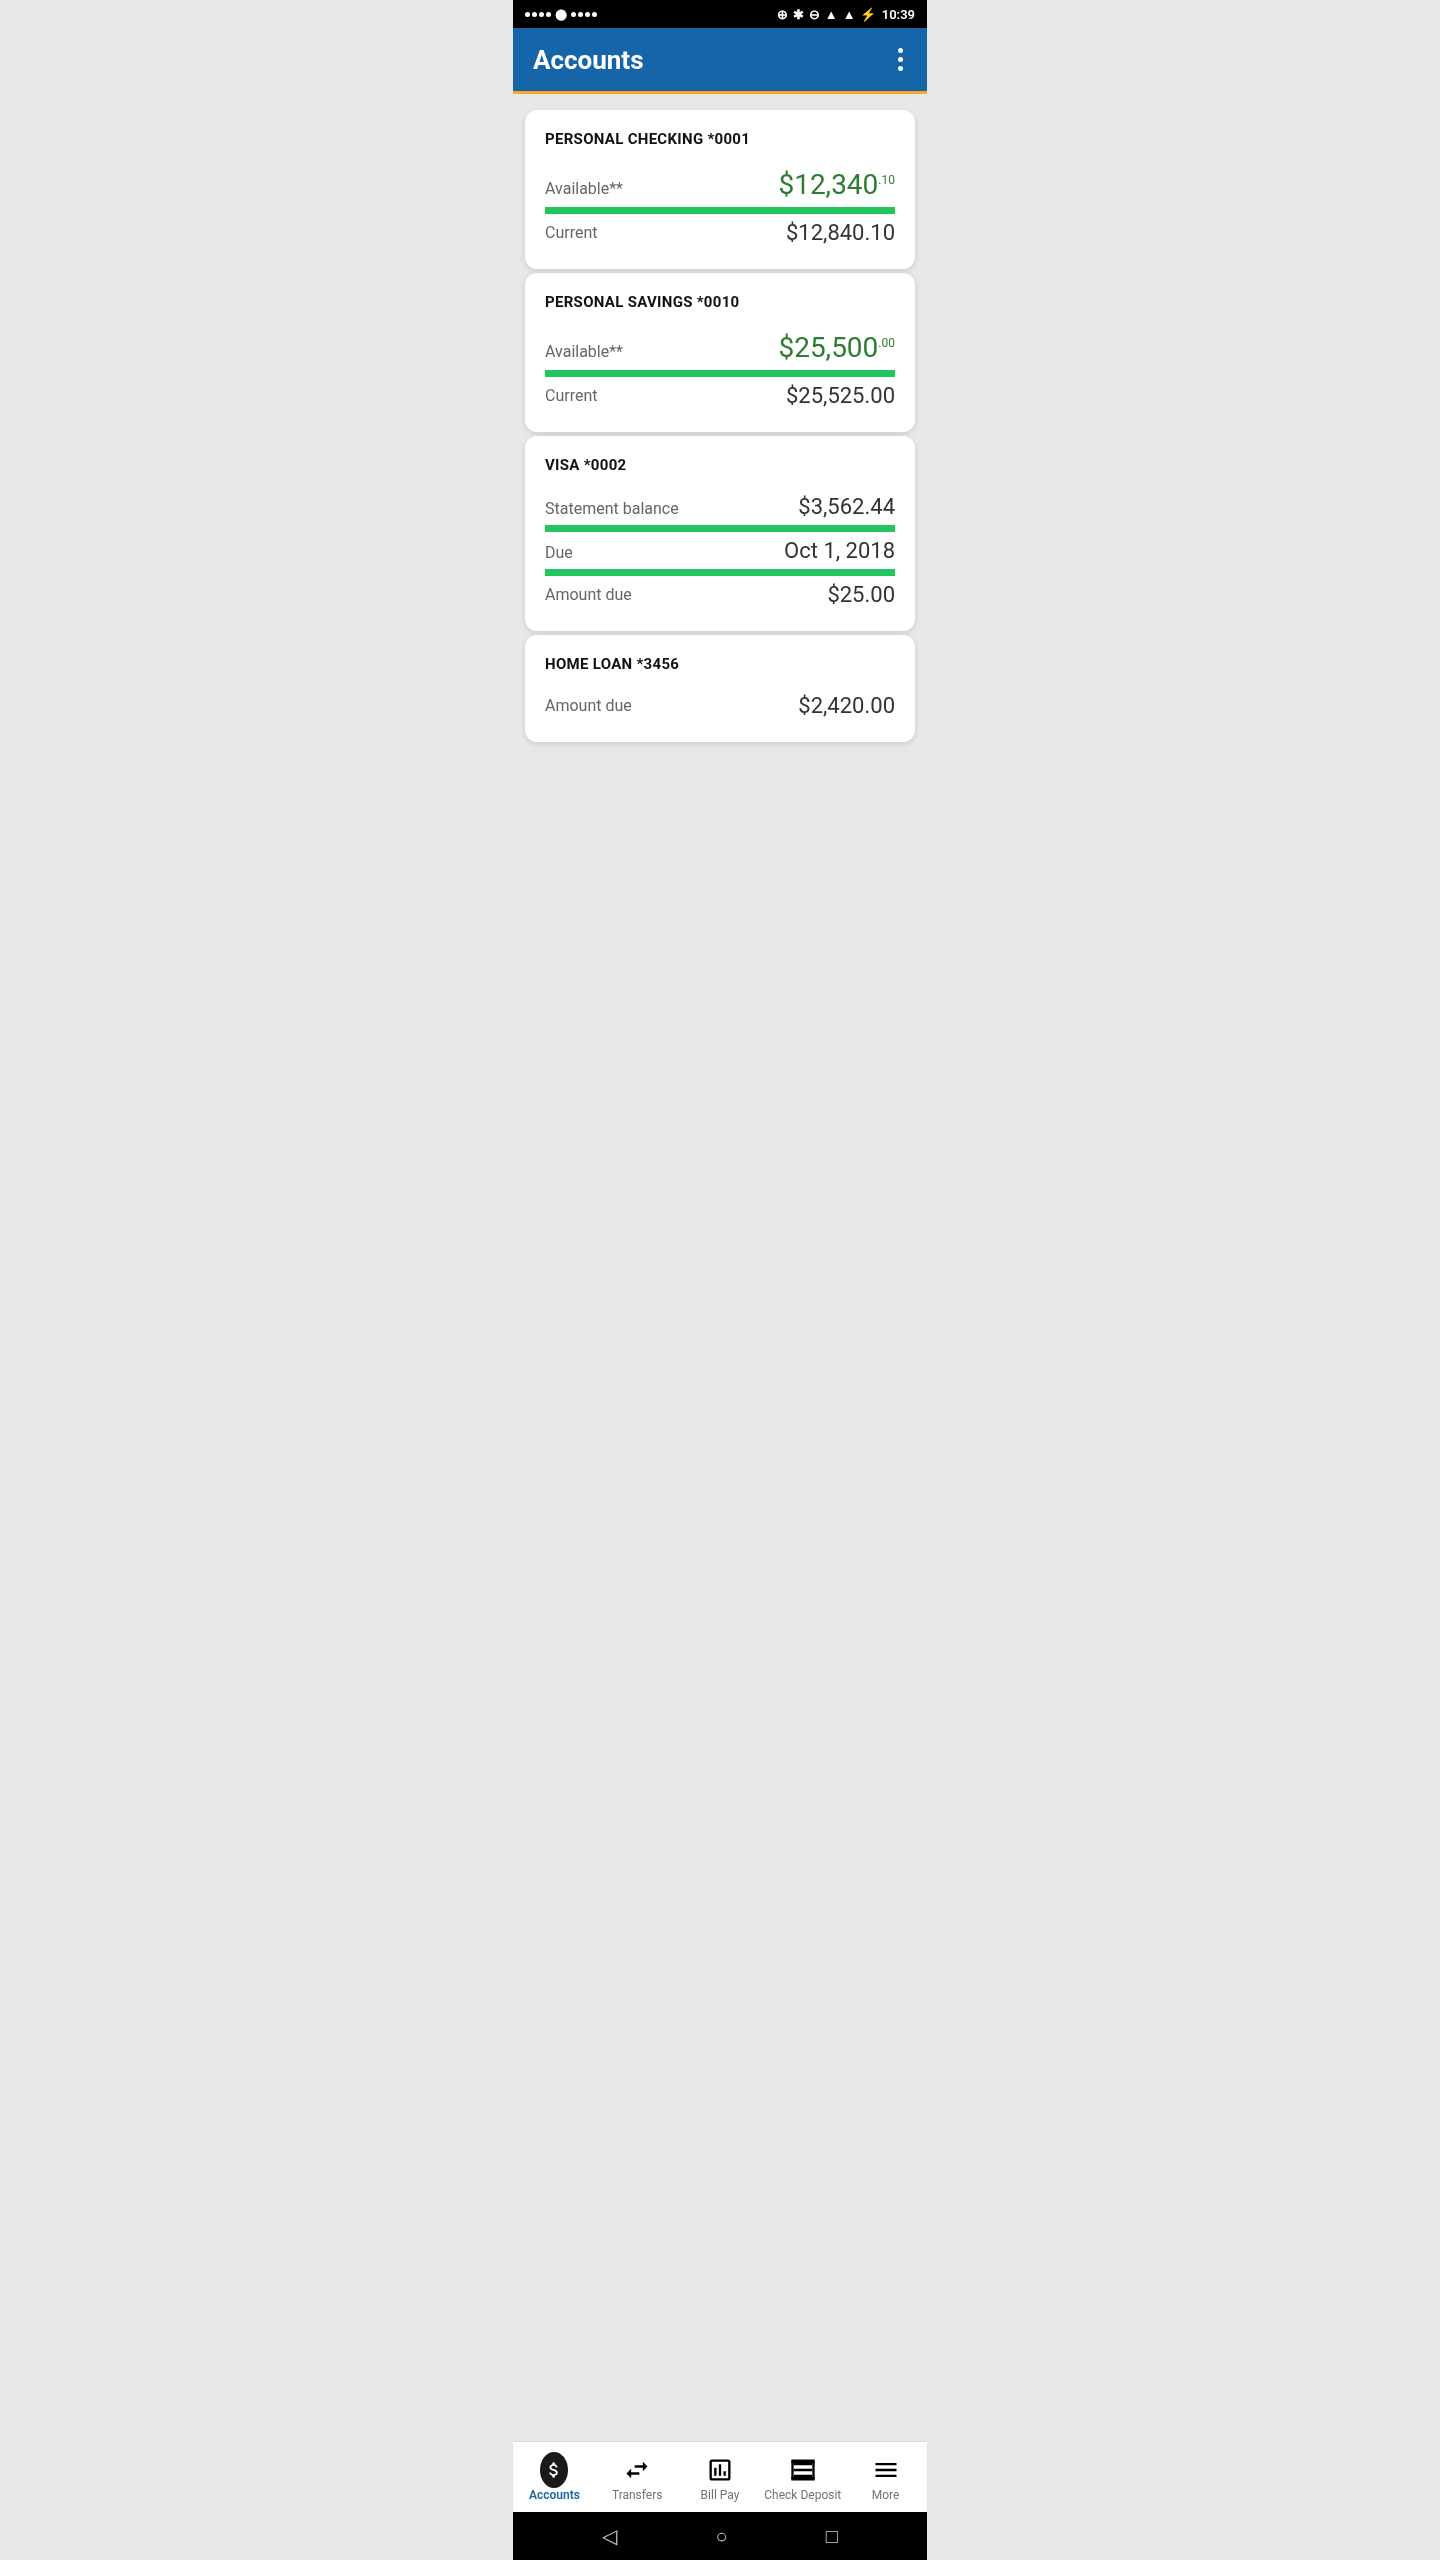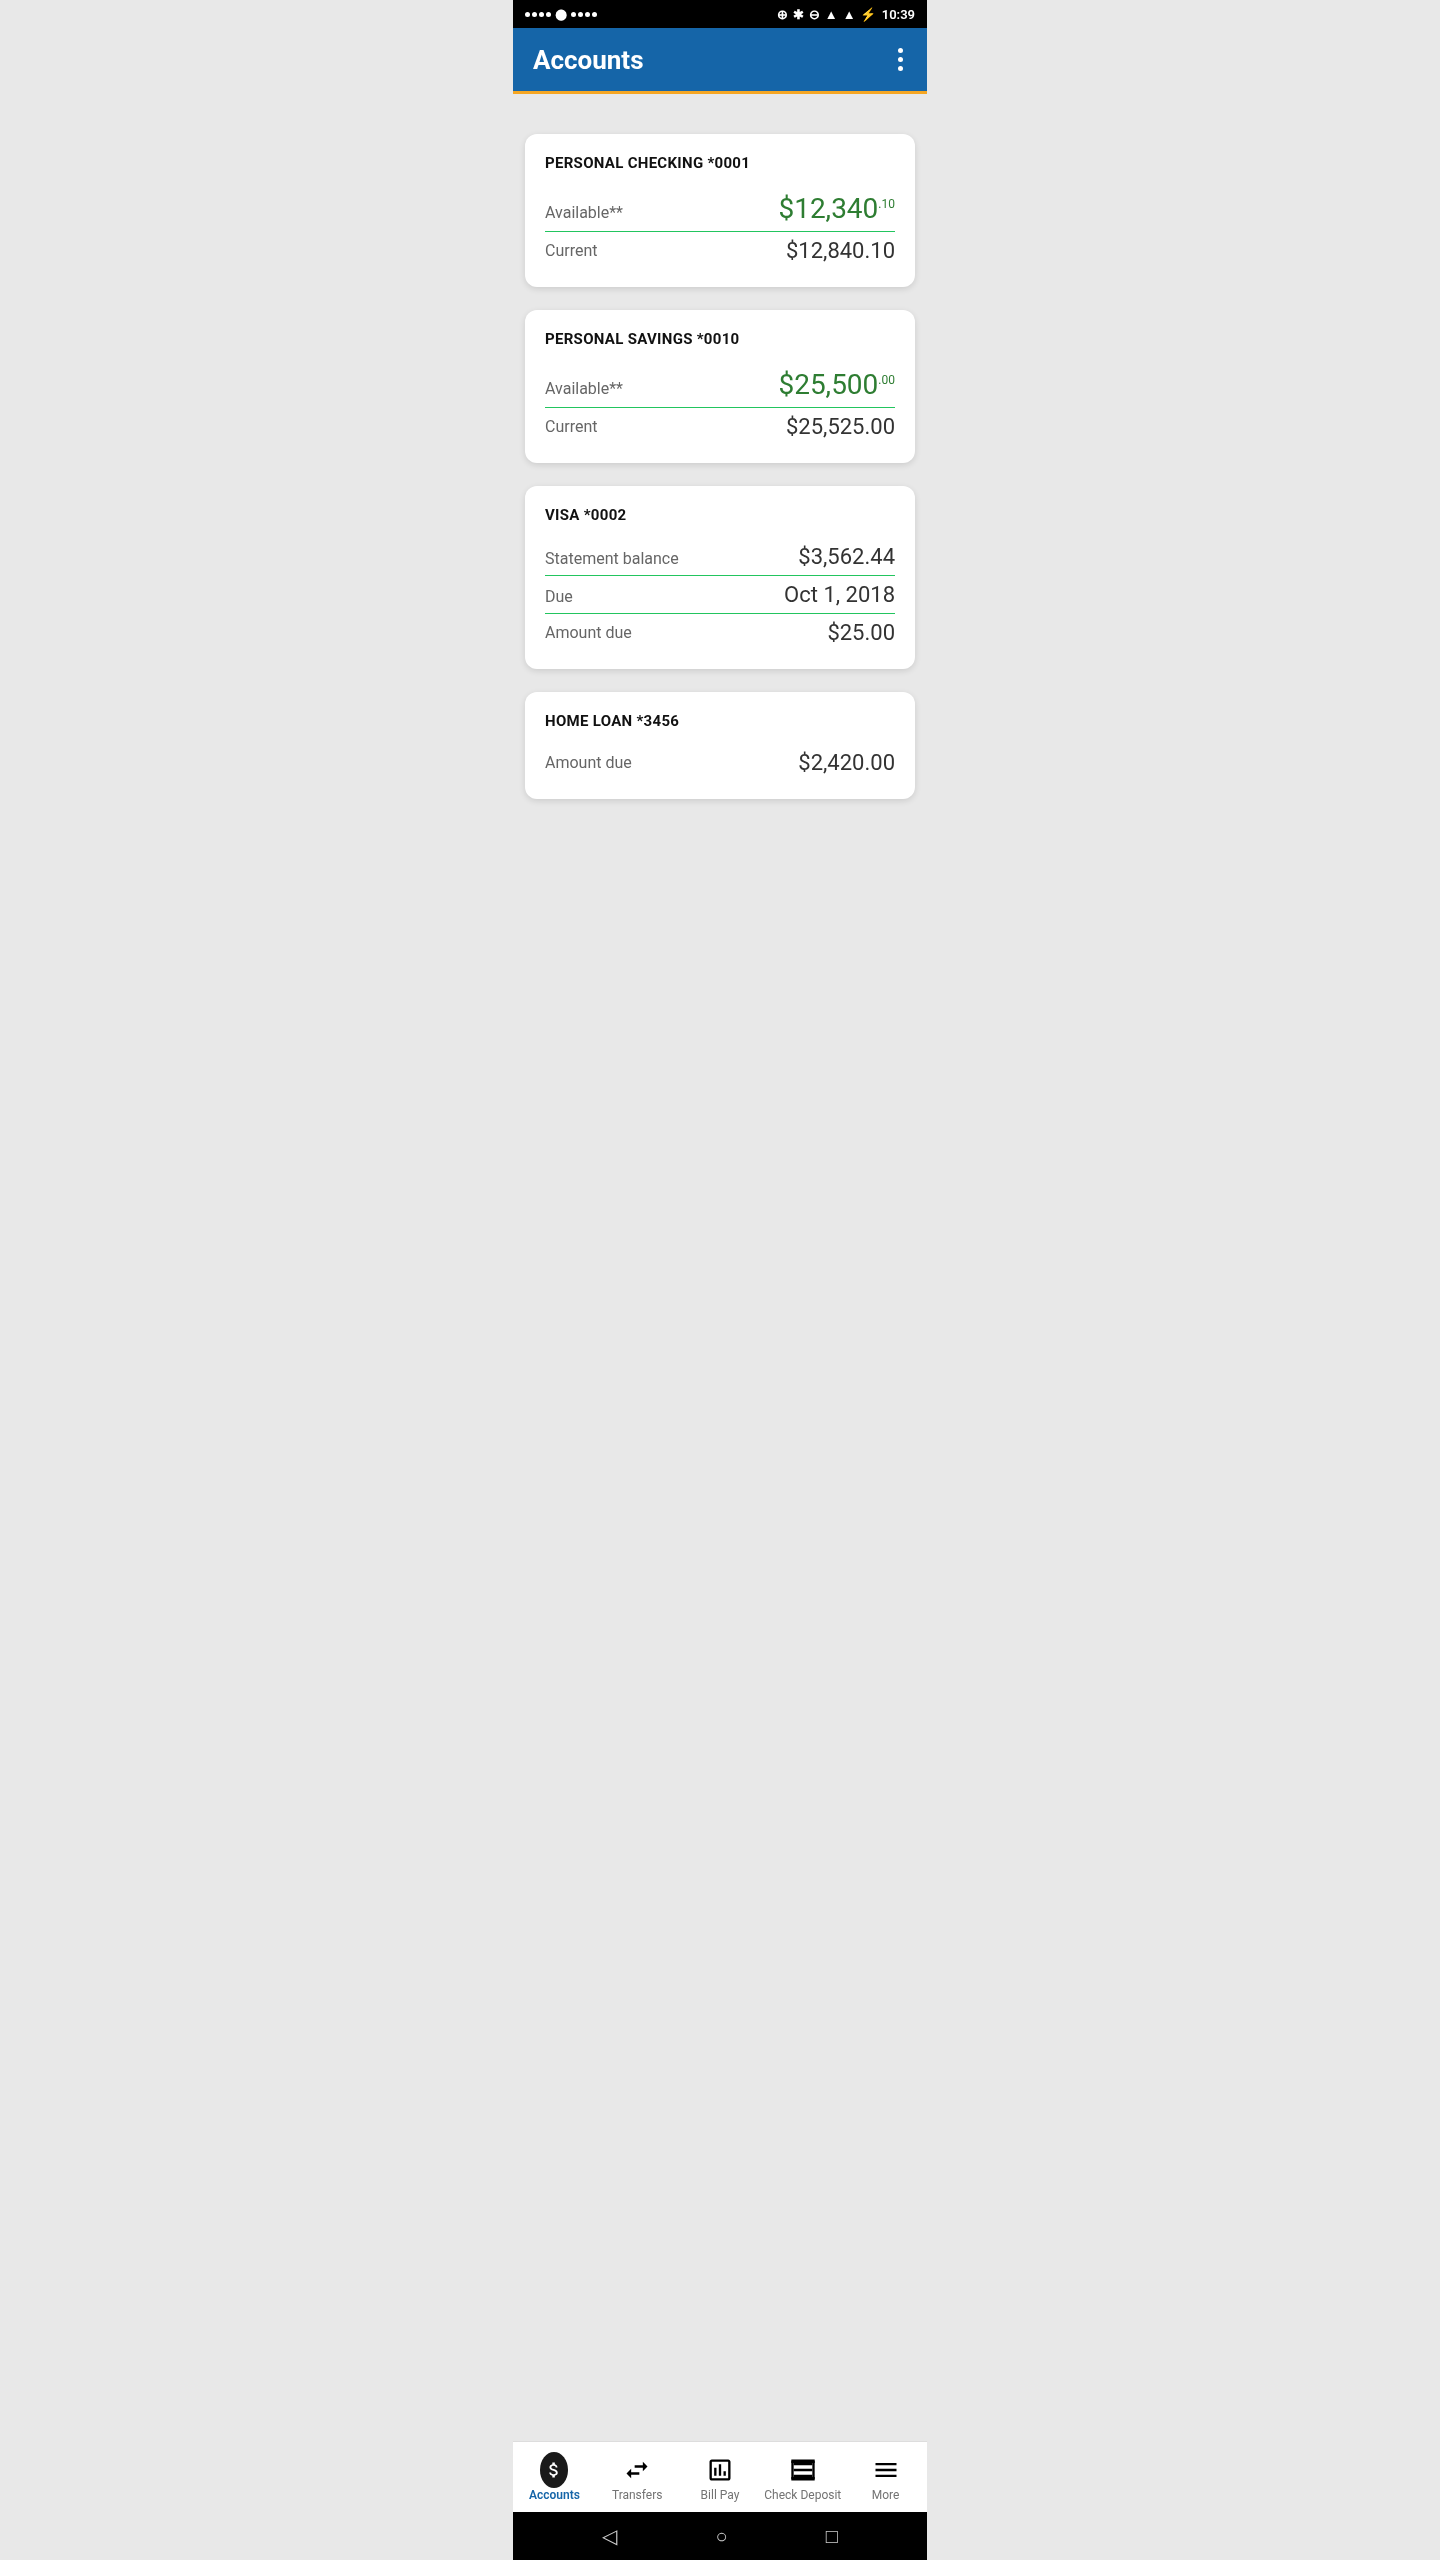--- a/index.html
+++ b/index.html
@@ -60,23 +60,22 @@
       border-radius: 50%;
       background: #fff;
     }
 
     
     .content {
       flex: 1;
       padding: 16px 12px;
       display: flex;
       flex-direction: column;
-      gap: 23px;
+      gap: 4px;
       overflow-y: auto;
-      margin-top: 24px;
     }
 
     
     .account-card {
       background: #fff;
       border-radius: 12px;
       padding: 20px 20px 18px;
       box-shadow: 0 2px 6px rgba(0,0,0,0.12);
     }
     .account-name {
@@ -84,21 +83,21 @@
       font-weight: 700;
       color: #111;
       margin-bottom: 14px;
       letter-spacing: 0.3px;
     }
     .account-row {
       display: flex;
       justify-content: space-between;
       align-items: baseline;
       padding: 6px 0;
-      border-bottom: 1px solid #22c55e;
+      border-bottom: 7px solid #22c55e;
     }
     .account-row:last-child {
       border-bottom: none;
       align-items: center;
     }
     .account-label {
       color: #666;
       font-size: 16px;
     }
     .account-value {

